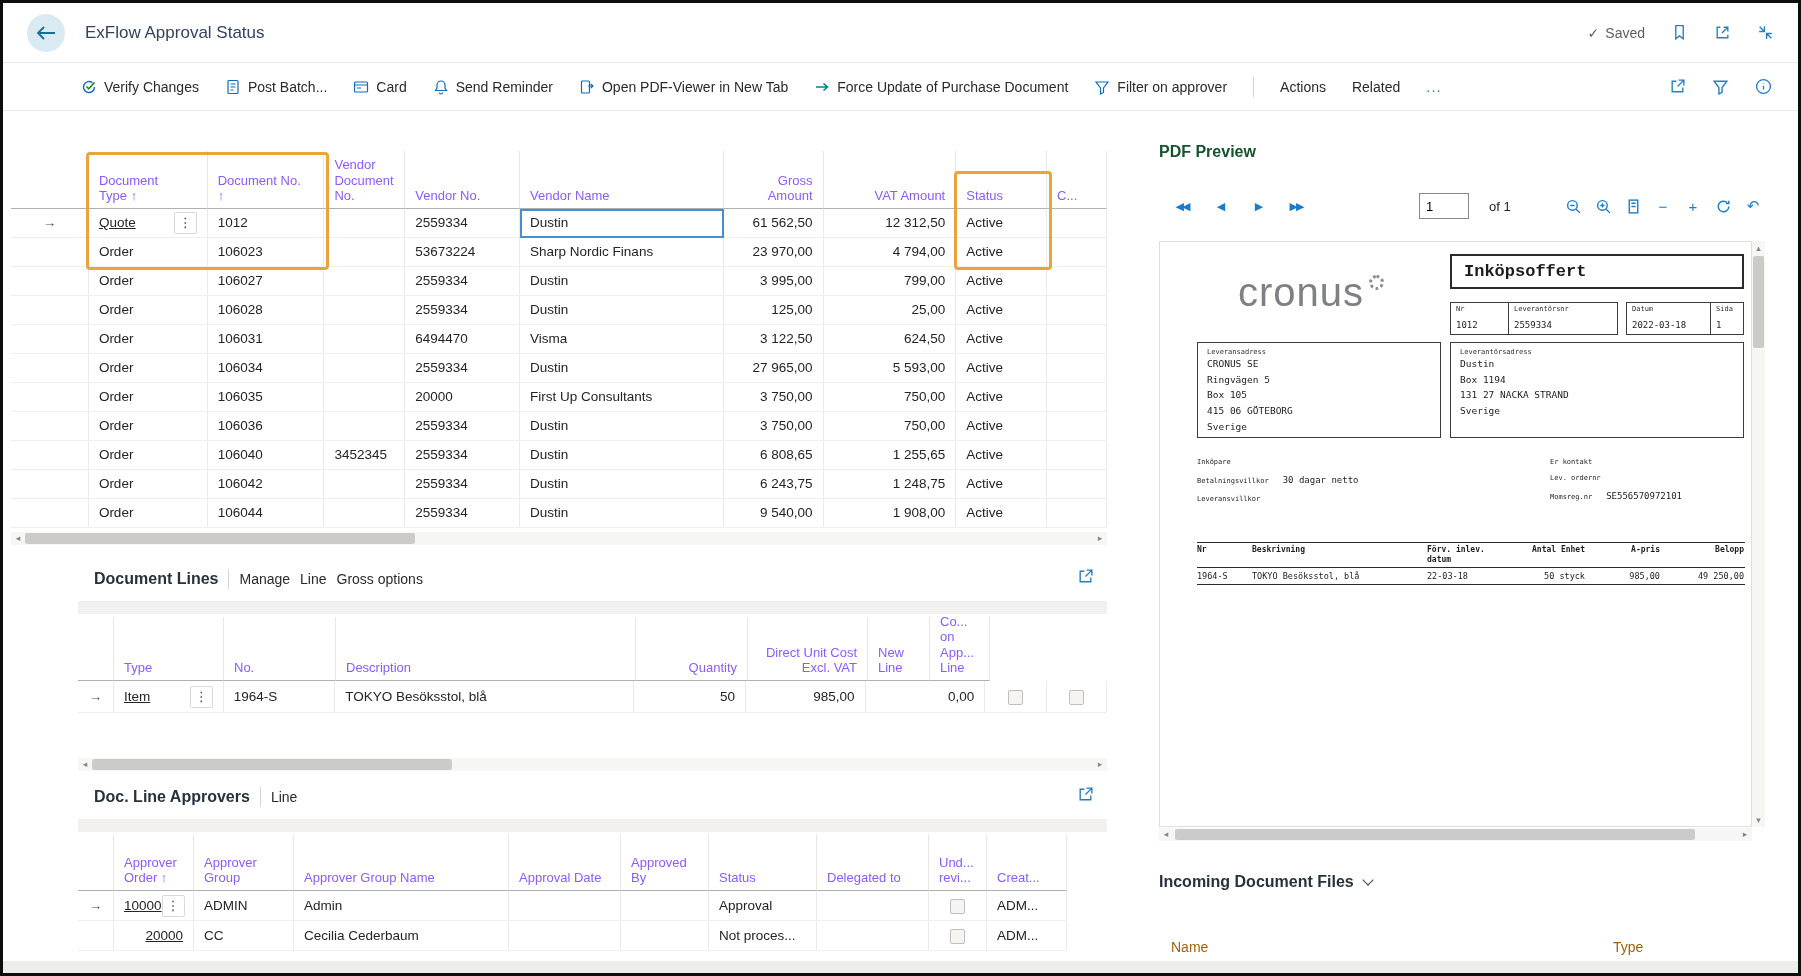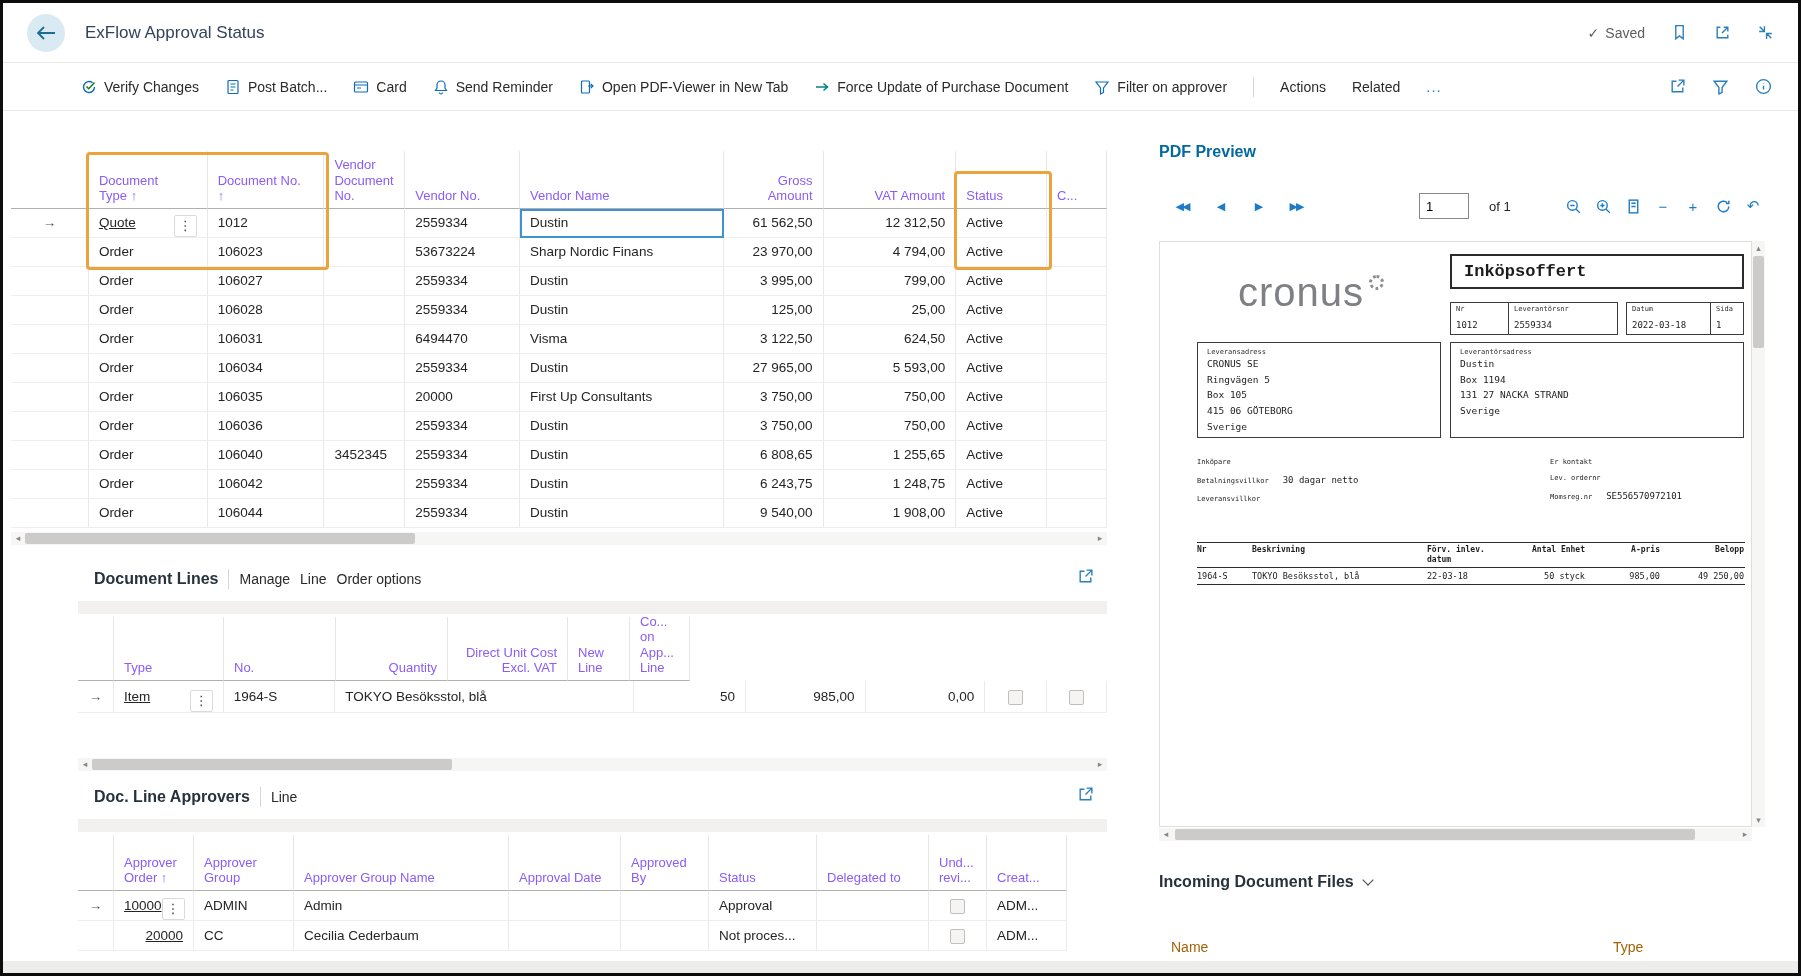--- a/index.html
+++ b/index.html
@@ -31,21 +31,21 @@
   .grid{position:absolute;background:#fff;font-size:13.5px;overflow:hidden}
   .row{display:flex}
   .ghead .cell{display:flex;align-items:flex-end;padding:4px 10px;font-size:13px;color:#8b5cf6;
     white-space:pre-line;line-height:1.2;border-right:1px solid #e8e6e4;border-bottom:1px solid #b2b0ae;cursor:pointer}
   .gbody .cell{height:29px;line-height:28px;padding:0 10px;border-right:1px solid #eceae8;
     border-bottom:1px solid #f1efee;white-space:nowrap;overflow:hidden;cursor:default}
   .num{text-align:right;justify-content:flex-end}
   .ctr{text-align:center;justify-content:center}
   .cell-link{text-decoration:underline;color:#252423;cursor:pointer}
   .selcell{outline:2px solid #3f92d2;outline-offset:-2px}
-  .cellflex{display:flex;align-items:flex-end;justify-content:space-between}
+  .cellflex{display:flex;align-items:center;justify-content:space-between}
   .rowmenu{color:#3d3c3b;border:1px solid #dcdad8;background:#fff;padding:0 4px;height:22px;line-height:20px;
     border-radius:2px;font-size:13px;cursor:pointer}
   .rowarrow{color:#4f4e4d;display:block;text-align:center;width:100%}
   .cb{display:inline-block;width:15px;height:15px;border:1px solid #c1bfbd;background:#f5f4f3;border-radius:2px;
     vertical-align:middle;cursor:pointer}
 
   
   .mg .c0{width:78px}.mg .c1{width:119px}.mg .c2{width:117px}.mg .c3{width:81px}.mg .c4{width:115px}
   .mg .c5{width:204px}.mg .c6{width:100px}.mg .c7{width:133px}.mg .c8{width:91px}.mg .c9{width:60px}
   .mg .ghead .cell{height:58px}
@@ -75,21 +75,21 @@
   
   .hscroll{position:absolute;height:13px;background:#f6f6f5;display:flex;align-items:center}
   .sb-btn{width:14px;text-align:center;font-size:9px;color:#8a8886;cursor:pointer;line-height:13px}
   .sb-track{position:relative;flex:1;height:100%;cursor:pointer}
   .sb-thumb{position:absolute;top:1px;height:11px;background:#cdcbc9;border-radius:2px;cursor:pointer}
   .vscroll{position:absolute;width:13px;background:#f6f6f5}
   .vs-btn{height:14px;text-align:center;font-size:9px;color:#8a8886;cursor:pointer;line-height:14px}
   .vs-thumb{position:absolute;left:1px;width:11px;background:#cdcbc9;border-radius:2px;cursor:pointer}
 
   
-  .pdf-title{position:absolute;font-size:16px;font-weight:700;color:#0369a1}
+  .pdf-title{position:absolute;font-size:16px;font-weight:700;color:#14532d}
   .navrow{position:absolute;display:flex;align-items:center}
   .navbtn{width:38px;height:30px;display:flex;align-items:center;justify-content:center;color:#1c7cc7;
     font-size:11px;letter-spacing:-2px;cursor:pointer}
   .page-input{width:50px;height:26px;border:1px solid #8a8886;font-size:13px;padding:2px 6px;
     font-family:"Liberation Sans",sans-serif}
   .of{font-size:13px;color:#252423;margin-left:10px}
   .pdficon{width:28px;height:26px;display:flex;align-items:center;justify-content:center;color:#1c7cc7;
     cursor:pointer;font-size:15px}
   .pdfdoc{position:absolute;background:#fff}
   .pdfpage{position:absolute;left:0;top:0;border:1px solid #e0deda;background:#fff;
@@ -411,34 +411,35 @@
         <div class="sb-thumb" style="left:0;width:390px"></div>
       </div>
     <span class="sb-btn">▸</span>
   </div>
 
   <div class="sect-head" style="left:91px;top:560px;height:32px">
     <span class="sect-title">Document Lines</span>
     <span class="vdiv"></span>
     <span class="sect-item">Manage</span>
     <span class="sect-item">Line</span>
-    <span class="sect-item">Order options</span>
+    <span class="sect-item">Gross options</span>
   </div>
   <span class="sect-share" style="left:1074px;top:565px">
     <svg width="17" height="17" viewBox="0 0 16 16" fill="none" stroke="#2b7fb8" stroke-width="1.3">
         <path d="M7 3H3v10h10V9M9 2h5v5M14 2L8 8"></path>
       </svg>
   </span>
   <div class="band" style="left:75px;top:598px;width:1029px"></div>
 
   <div class="grid dl" style="left:75px;top:614px;width:1029px">
     <div class="row ghead">
       <div class="cell c0"></div>
       <div class="cell c1">Type</div>
       <div class="cell c2">No.</div>
+      <div class="cell c3">Description</div>
       <div class="cell c4 num">Quantity</div>
       <div class="cell c5 num">Direct Unit Cost
 Excl. VAT</div>
       <div class="cell c7">New
 Line</div>
       <div class="cell c8">Co...
 on
 App...
 Line</div>
     </div>

